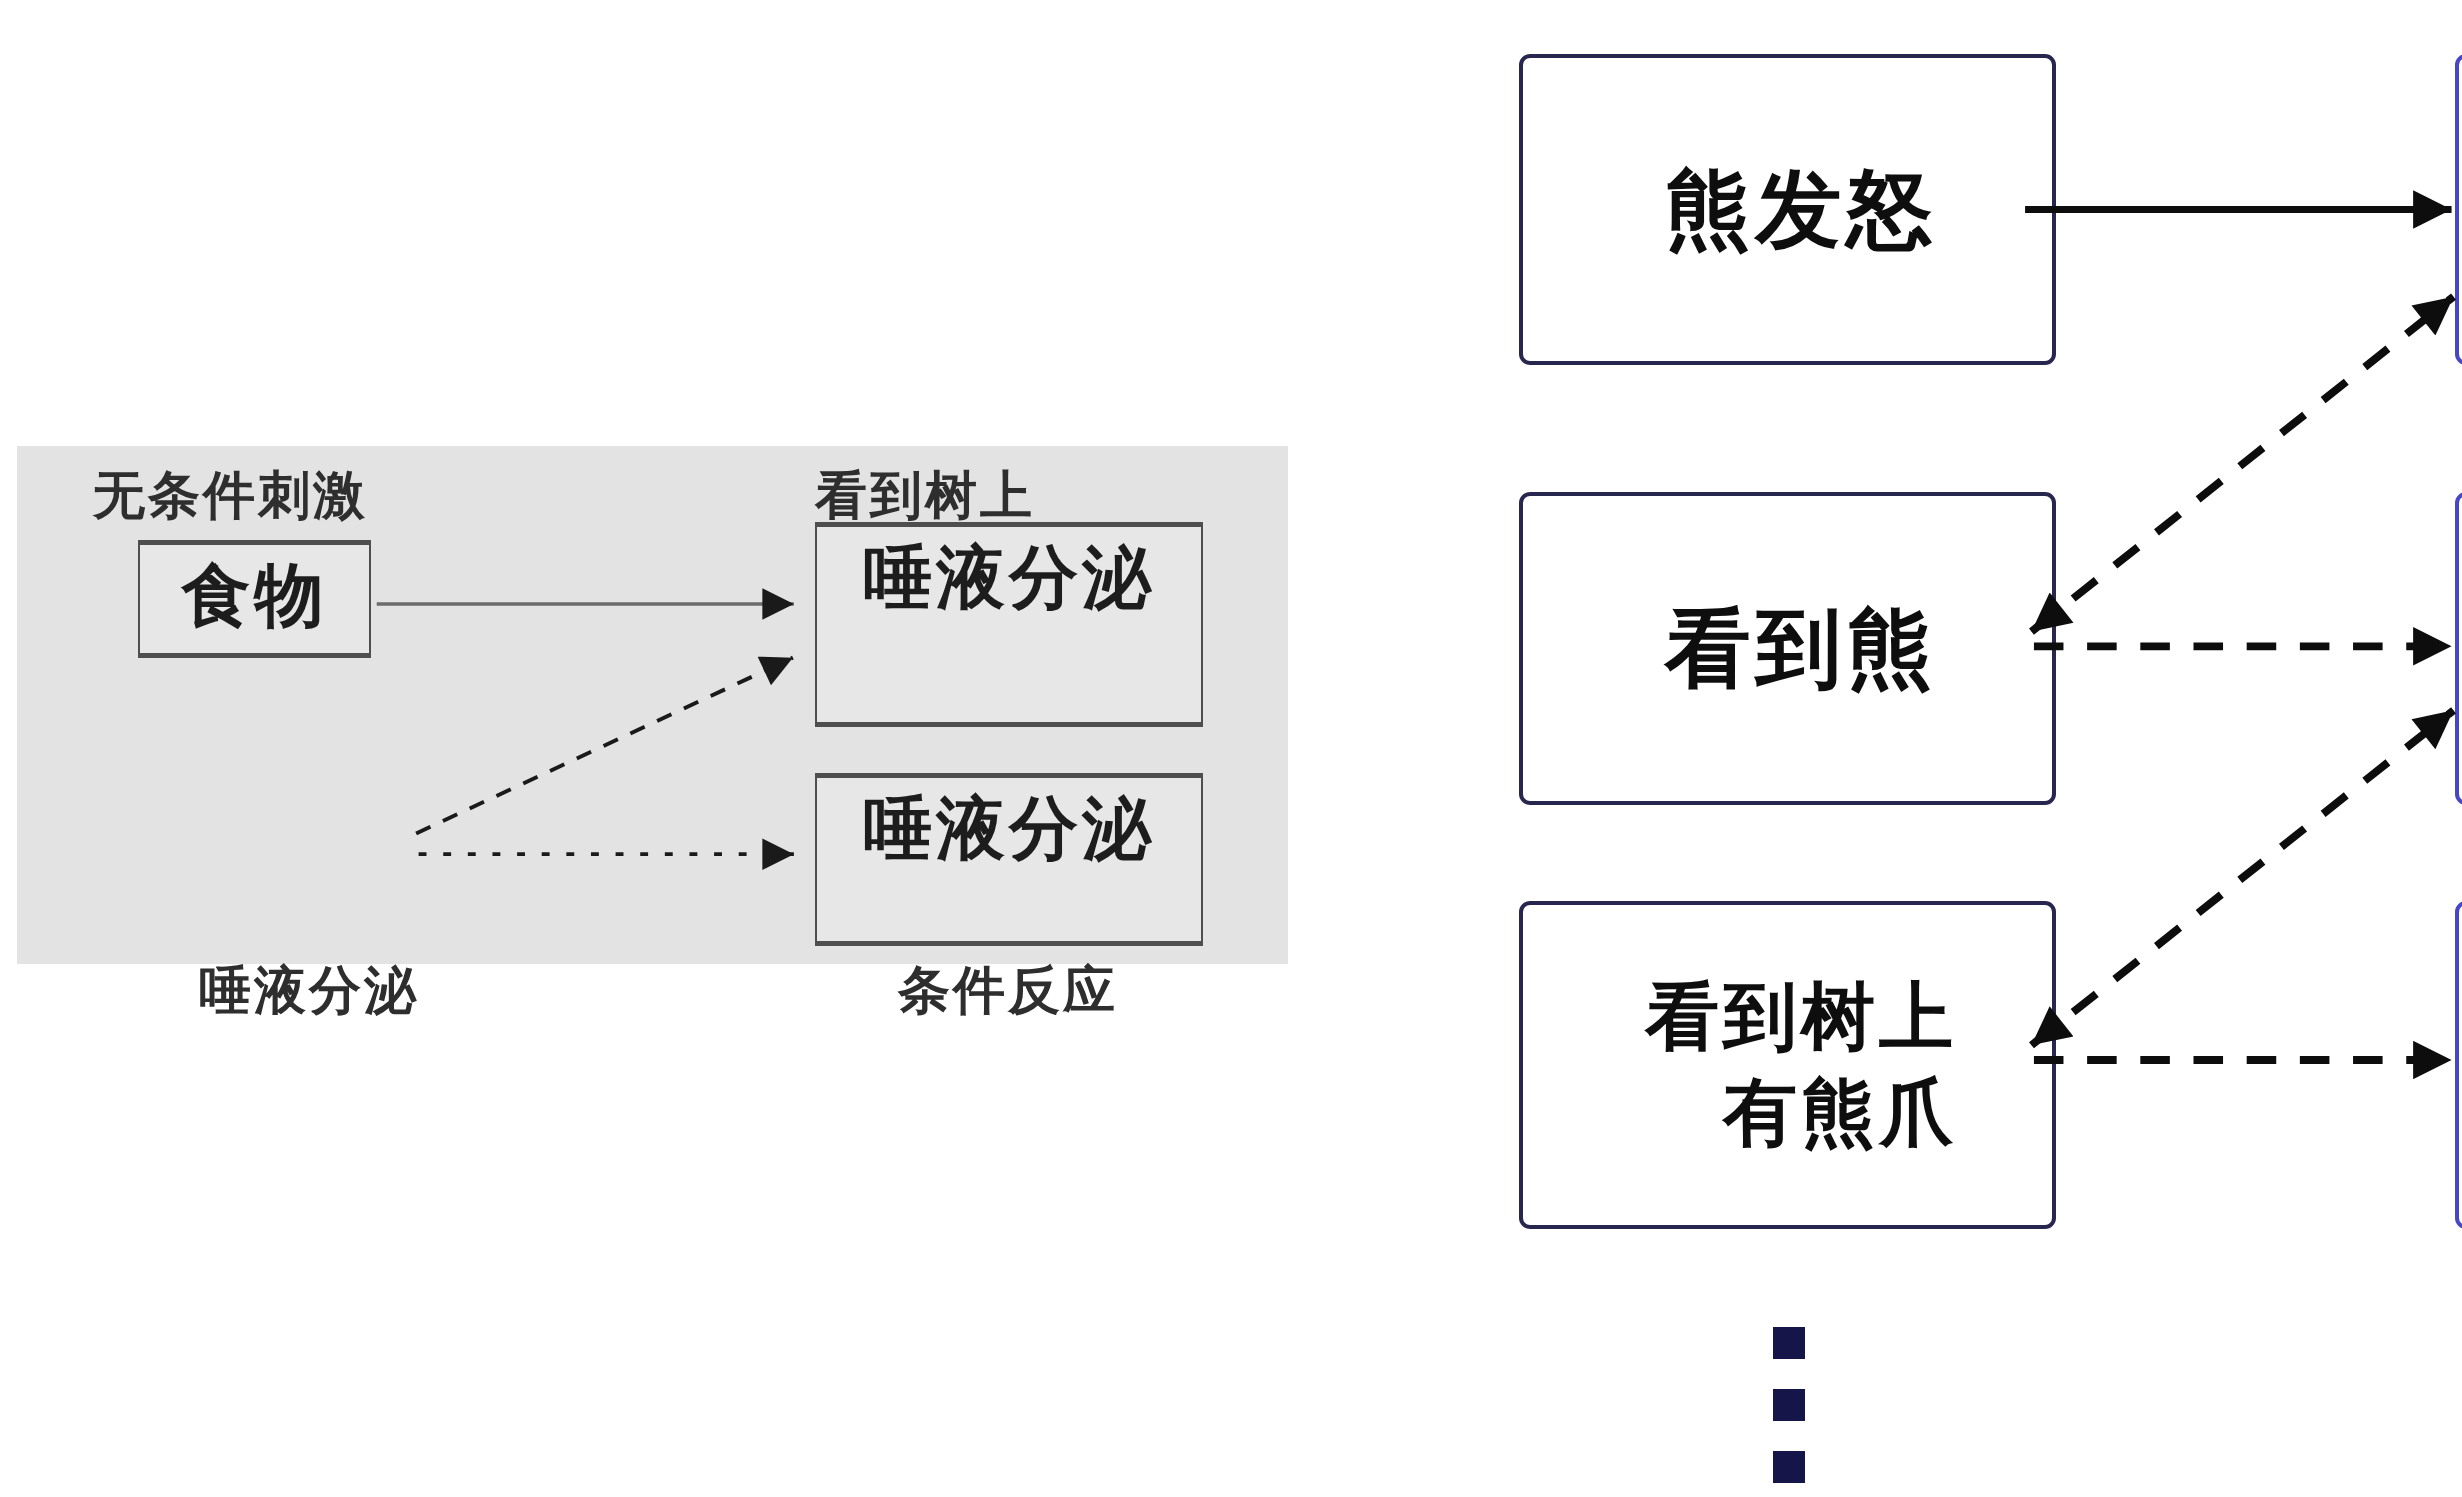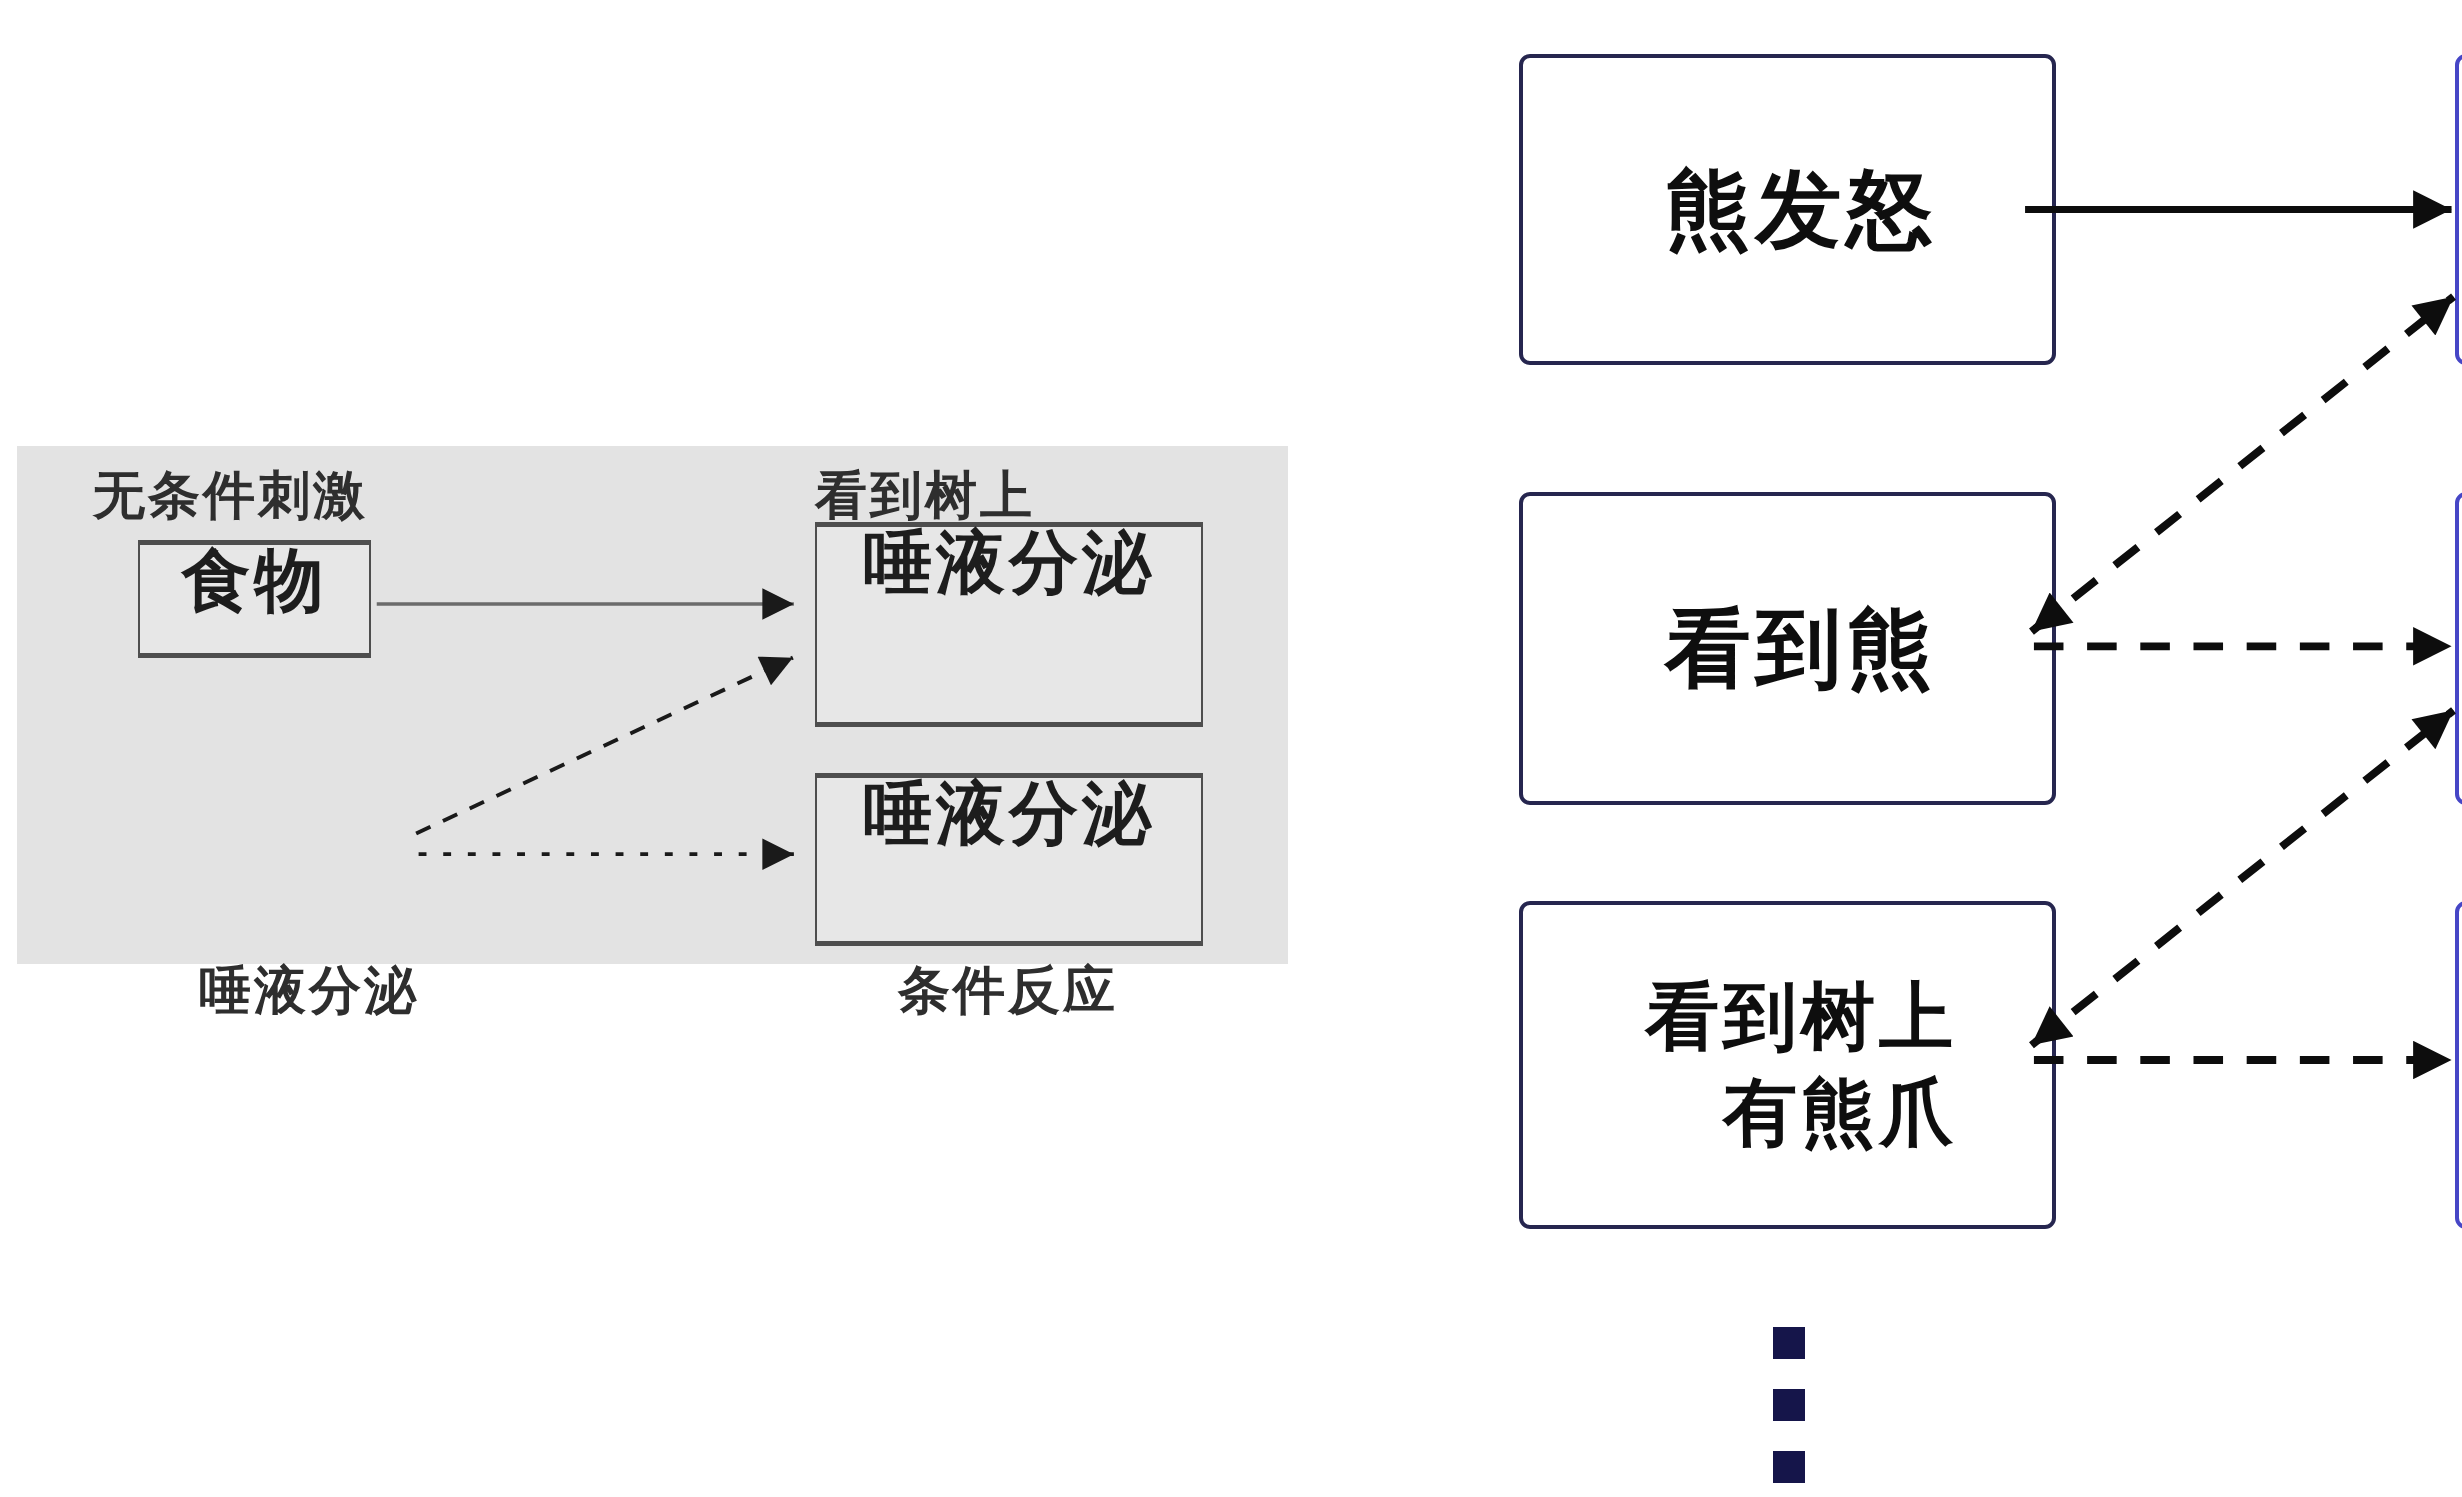--- a/index.html
+++ b/index.html
@@ -6,21 +6,21 @@
   body{width:3306px;height:1498px;position:relative;overflow:hidden;
        font-family:"Liberation Sans","DejaVu Sans",sans-serif;}
 
   
   .panel{position:absolute;left:17px;top:446px;width:1271px;height:518px;background:#e3e3e3;}
   .cc-label{position:absolute;font-size:52px;font-weight:600;color:#2e2e2e;
             letter-spacing:3px;white-space:nowrap;}
   .cc-box{position:absolute;border-style:solid;border-color:#4e4e4e;
           border-width:5.4px 2.5px 5.4px 2.5px;background:#e7e7e7;
           text-align:center;color:#1d1d1d;font-weight:600;}
-  .cc-box .txt{display:block;font-size:69px;line-height:1.05;padding-top:0;letter-spacing:3.9px;}
+  .cc-box .txt{display:block;font-size:69px;line-height:1.05;padding-top:15px;letter-spacing:3.9px;}
 
   
   .td-box{position:absolute;background:#ffffff;border-radius:11px;
           display:flex;align-items:center;justify-content:center;text-align:center;padding-left:27px;}
   .td-state{border:4.4px solid #26264f;}
   .td-value{border:4.4px solid #4646c6;}
   .td-box .zh{font-size:86px;font-weight:700;color:#0e0e0e;letter-spacing:4.9px;line-height:1.2;}
   .td-box .zh2{font-size:74px;font-weight:700;color:#0e0e0e;letter-spacing:3.9px;line-height:1.3;text-align:right;}
 
   .sq{position:absolute;width:31.5px;height:31.5px;}

